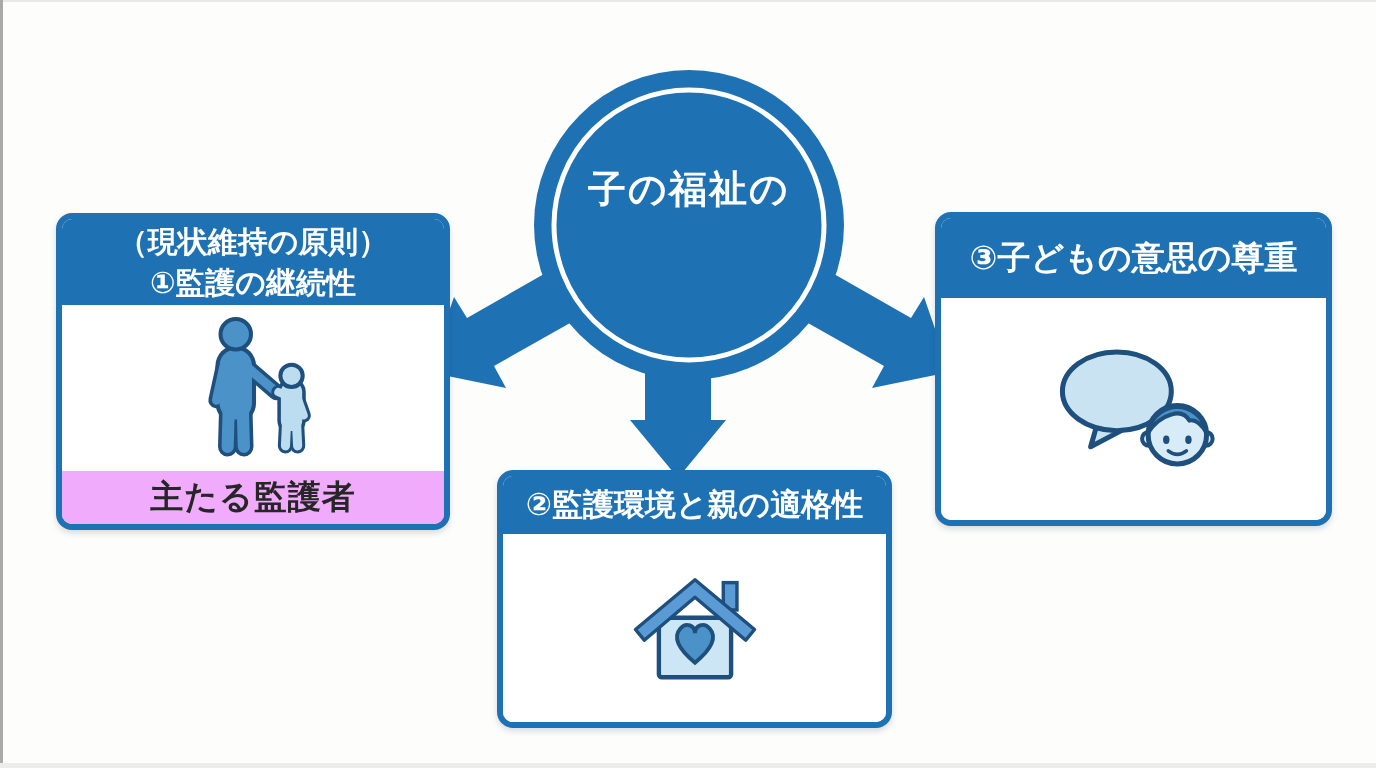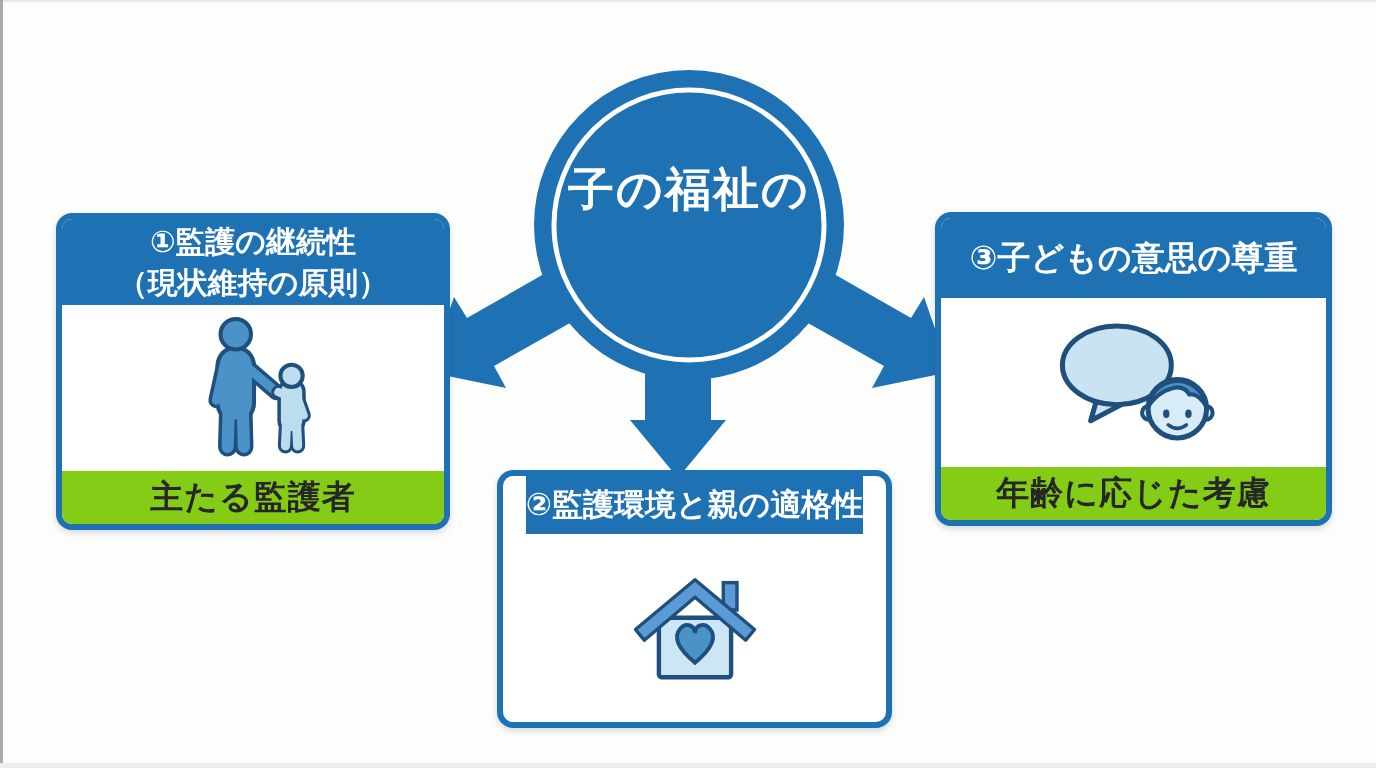--- a/index.html
+++ b/index.html
@@ -10,49 +10,49 @@
   }
   .frame-left{position:absolute;left:0;top:0;width:3px;height:768px;background:#a9a9a9;}
   .frame-top{position:absolute;left:0;top:0;width:1376px;height:2px;background:#e8e8e6;}
   .frame-bottom{position:absolute;left:0;top:763px;width:1376px;height:5px;background:#ececea;}
 
   svg.diagram-layer{position:absolute;left:0;top:0;}
 
   .center-title{
     position:absolute;left:534px;top:160px;width:310px;
     text-align:center;color:#ffffff;font-weight:700;
-    font-size:46px;line-height:58px;letter-spacing:2px;
+    font-size:38px;line-height:58px;letter-spacing:2px;
   }
 
   .info-box{
     position:absolute;display:flex;flex-direction:column;
     border:6px solid #1e72b4;border-radius:16px;background:#ffffff;
     box-shadow:0 3px 6px rgba(40,60,80,0.18);
     overflow:hidden;
   }
   .box-left  {left:56px; top:213px;width:382px;height:305px;}
   .box-right {left:935px;top:212px;width:385px;height:302px;}
-  .box-bottom{left:497px;top:470px;width:383px;height:246px;align-items:center;}
+  .box-bottom{left:497px;top:470px;width:383px;height:246px;}
 
   .box-header{
     background:#1e72b4;color:#ffffff;font-weight:700;
     display:flex;flex-direction:column;align-items:center;justify-content:center;
     text-align:center;flex:0 0 auto;
   }
   .box-left  .box-header{height:86px;font-size:30px;line-height:41px;}
   .box-right .box-header{height:80px;font-size:33px;}
   .box-bottom .box-header{height:58px;font-size:31px;}
 
   .box-body{
     background:#ffffff;flex:1 1 auto;
     display:flex;align-items:center;justify-content:center;
   }
 
   .box-footer{
-    background:#84cc16;color:#262626;font-weight:700;
+    background:#f0abfc;color:#262626;font-weight:700;
     display:flex;align-items:center;justify-content:center;
     flex:0 0 auto;font-size:33px;letter-spacing:1px;
   }
   .box-left .box-footer,.box-right .box-footer{height:53px;}
   .box-bottom .box-footer{height:50px;}
 </style>
 </head>
 <body>
 
 <div class="frame-top"></div>
@@ -70,22 +70,22 @@
   <circle cx="689" cy="225" r="155" fill="#1e72b4"></circle>
   <circle cx="689" cy="225" r="135" fill="none" stroke="#ffffff" stroke-width="5"></circle>
 </svg>
 
 <div class="center-title">
   <div>子の福祉の</div>
 </div>
 
 <div class="info-box box-left">
   <div class="box-header">
+    <span>（現状維持の原則）</span>
     <span>①監護の継続性</span>
-    <span>（現状維持の原則）</span>
   </div>
   <div class="box-body">
     <svg width="138" height="142" viewBox="0 0 130 140">
 
       <path d="M48,48 L48,85" stroke="#1e4f7d" stroke-width="40" stroke-linecap="round" fill="none"></path>
       <path d="M36,50 L29,82" stroke="#1e4f7d" stroke-width="16" stroke-linecap="round" fill="none"></path>
       <path d="M60,50 L88,74" stroke="#1e4f7d" stroke-width="16" stroke-linecap="round" fill="none"></path>
       <path d="M41,92 L40,128" stroke="#1e4f7d" stroke-width="19" stroke-linecap="round" fill="none"></path>
       <path d="M55,92 L56,128" stroke="#1e4f7d" stroke-width="19" stroke-linecap="round" fill="none"></path>
 
@@ -138,14 +138,13 @@
 
       <circle cx="128" cy="88" r="29" fill="#d8ecf8" stroke="#1e4f7d" stroke-width="5"></circle>
 
       <path d="M100,82 A29,29 0 0 1 156,82 L157,86 Q148,72 140,74 Q134,64 122,68 Q108,72 99,86 Z" fill="#4a92c8" stroke="#1e4f7d" stroke-width="4" stroke-linejoin="round"></path>
 
       <ellipse cx="117" cy="93" rx="3.2" ry="4.2" fill="#1e4f7d"></ellipse>
       <ellipse cx="139" cy="93" rx="3.2" ry="4.2" fill="#1e4f7d"></ellipse>
       <path d="M119,104 Q128,111 137,104" stroke="#1e4f7d" stroke-width="3.5" fill="none" stroke-linecap="round"></path>
     </svg>
   </div>
-  <div class="box-footer">年齢に応じた考慮</div>
 </div>
 
 </body></html>

